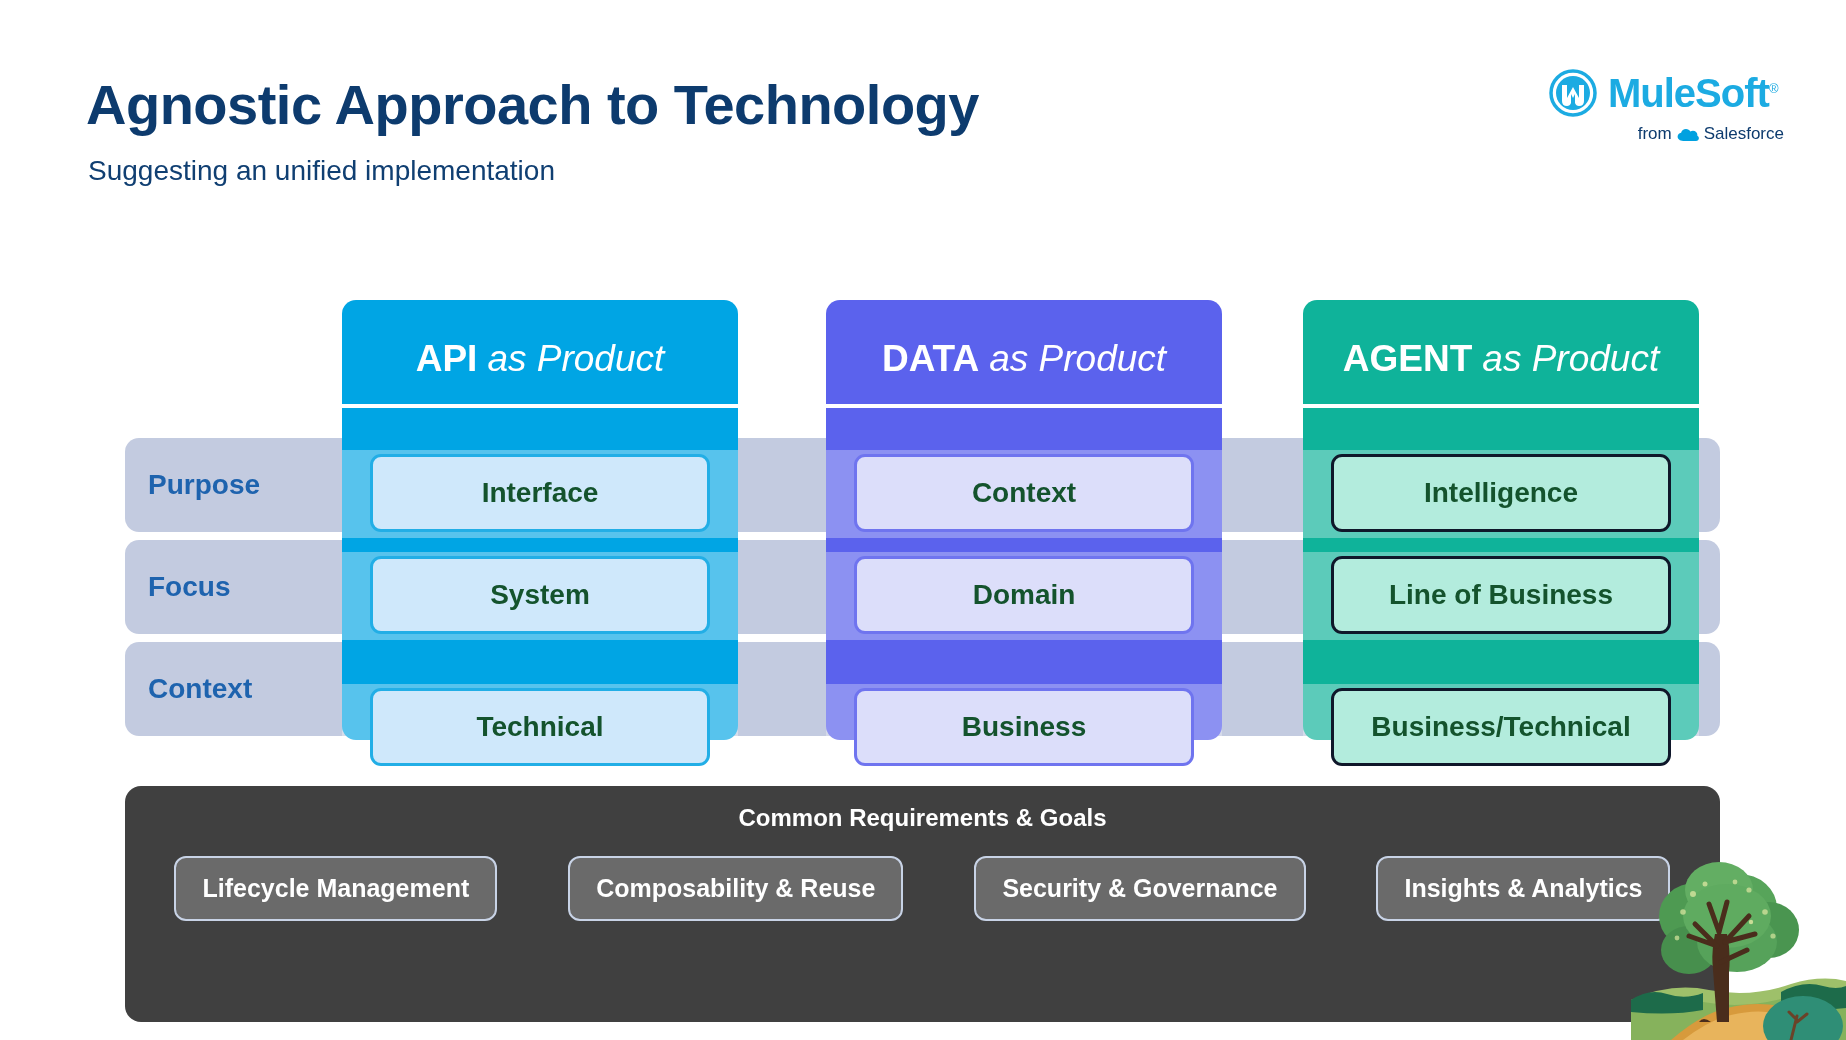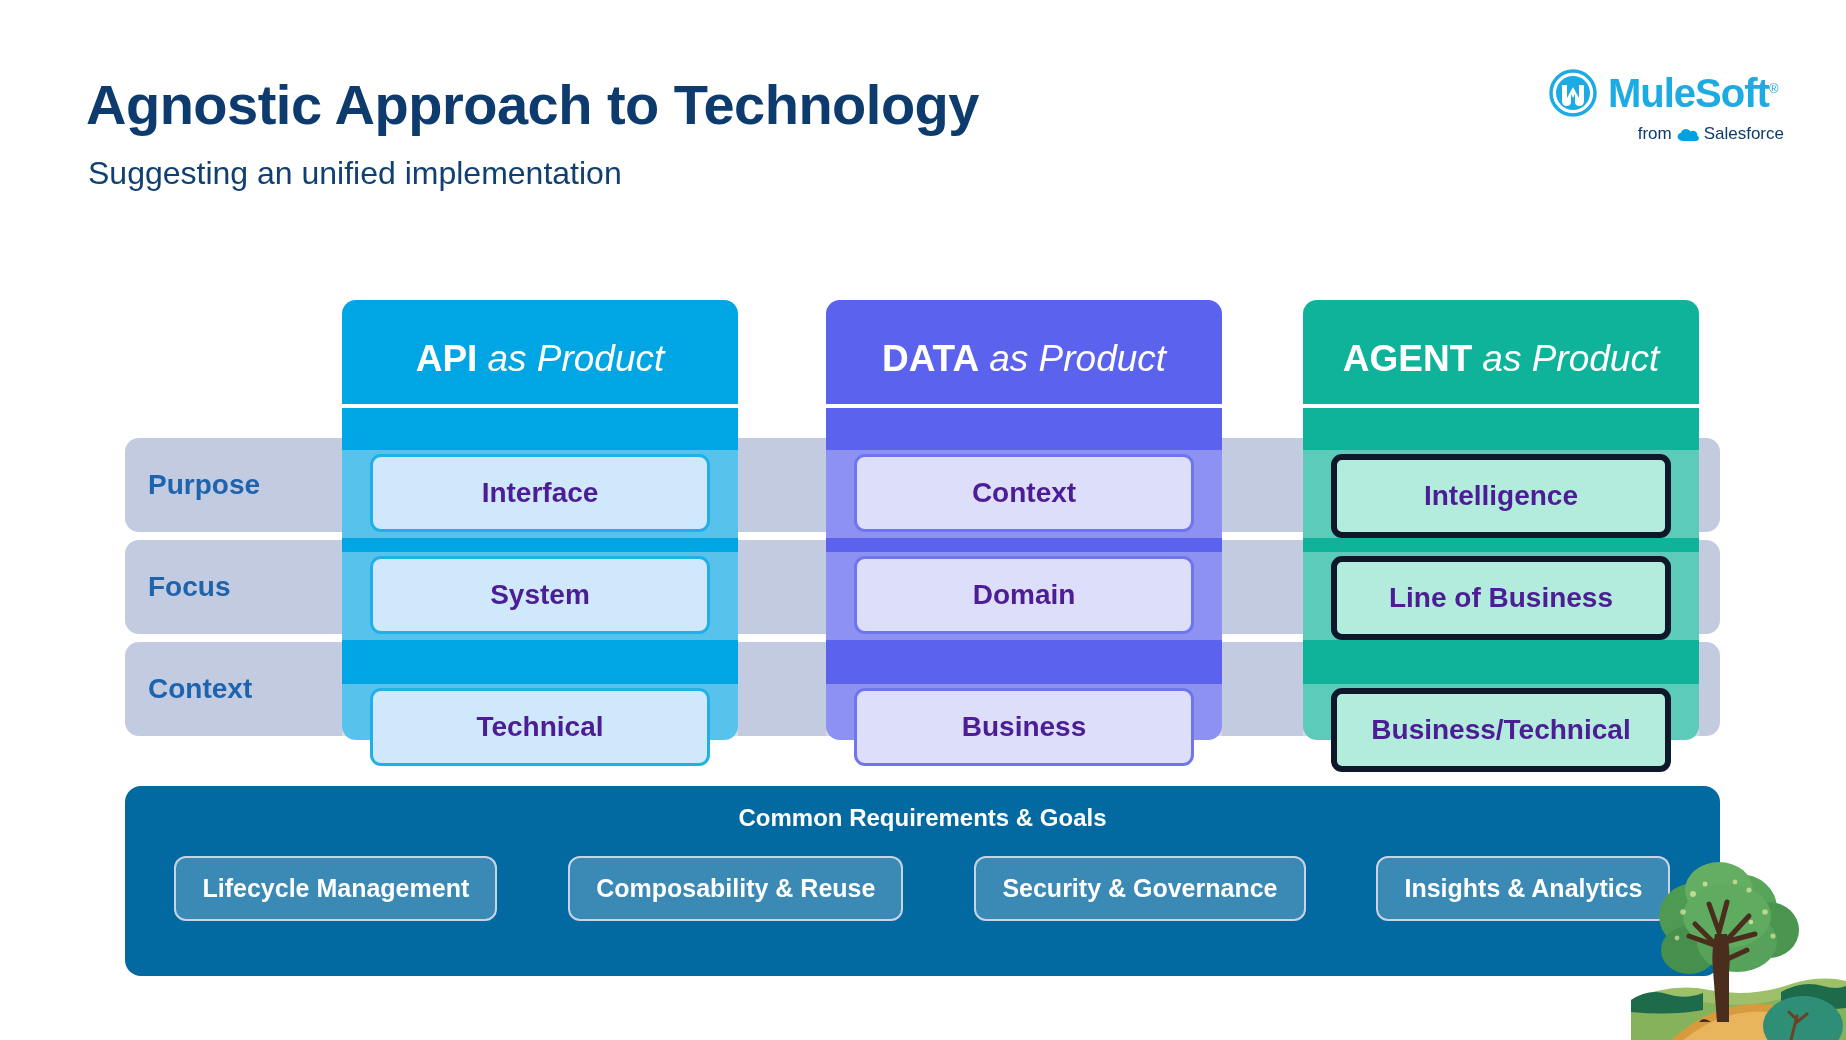--- a/index.html
+++ b/index.html
@@ -12,21 +12,21 @@
   }
 
   
   #slide-title{
     position:absolute;left:86px;top:72px;
     font-size:56px;font-weight:bold;color:#0d3b6e;
     letter-spacing:-0.5px;white-space:nowrap;
   }
   #slide-subtitle{
     position:absolute;left:88px;top:155px;
-    font-size:32px;font-weight:normal;color:#103f72;
+    font-size:28px;font-weight:normal;color:#103f72;
     white-space:nowrap;
   }
 
   
   #logo{position:absolute;right:62px;top:68px;width:236px;height:78px;}
   #logo .logo-row{display:flex;align-items:center;gap:10px;}
   #logo .mark{width:50px;height:50px;flex:0 0 auto;}
   #logo .wordmark{
     font-size:40px;color:#1cabe2;font-weight:bold;letter-spacing:-1px;
     line-height:1;position:relative;
@@ -85,44 +85,44 @@
     position:absolute;left:0;right:0;height:88px;
   }
   .col-strip.s0{top:32px;}
   .col-strip.s1{top:134px;}
   .col-strip.s2{top:236px;margin-top:30px;}
 
   .cell{
     position:absolute;left:28px;right:28px;top:4px;height:72px;
     border-radius:11px;
     display:flex;align-items:center;justify-content:center;
-    font-size:28px;font-weight:bold;color:#4c1d95;
+    font-size:28px;font-weight:bold;color:#14532d;
     white-space:nowrap;
   }
 
   
   .col.c0 .col-head{background:#00a5e4;}
   .col.c0 .col-body{background:#00a5e4;}
   .col.c0 .col-strip{background:rgba(255,255,255,0.34);}
   .col.c0 .cell{background:#cfe8fb;border:3px solid #22aee6;}
 
   .col.c1 .col-head{background:#5b62ed;}
   .col.c1 .col-body{background:#5b62ed;}
   .col.c1 .col-strip{background:rgba(255,255,255,0.30);}
   .col.c1 .cell{background:#dcdefa;border:3px solid #6f74ef;}
 
   .col.c2 .col-head{background:#0fb39a;}
   .col.c2 .col-body{background:#0fb39a;}
   .col.c2 .col-strip{background:rgba(255,255,255,0.32);}
-  .col.c2 .cell{background:#b3ecdd;border:6px solid #0f172a;}
+  .col.c2 .cell{background:#b3ecdd;border:3px solid #0f172a;}
 
   
   #common-panel{
-    position:absolute;left:125px;top:786px;width:1595px;height:190px;
-    background:#0369a1;border-radius:16px;
+    position:absolute;left:125px;top:786px;width:1595px;height:236px;
+    background:#404040;border-radius:16px;
   }
   #common-title{
     position:absolute;left:0;right:0;top:18px;
     text-align:center;color:#ffffff;font-size:24px;font-weight:bold;
   }
   #common-pills{
     position:absolute;left:30px;right:30px;top:70px;
     display:flex;justify-content:space-around;align-items:flex-end;gap:32px;
   }
   .pill{

